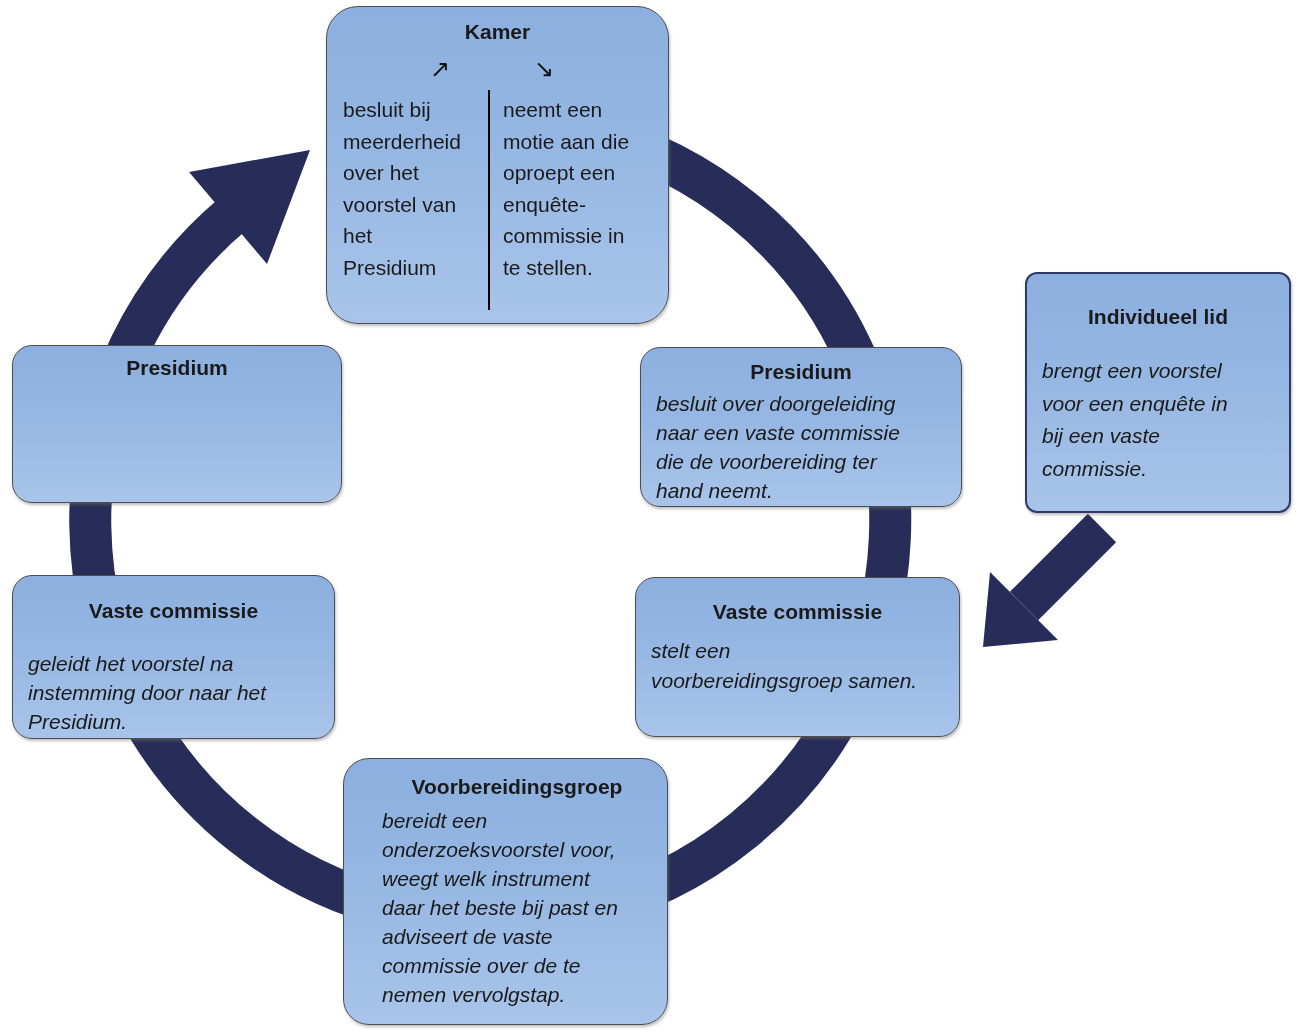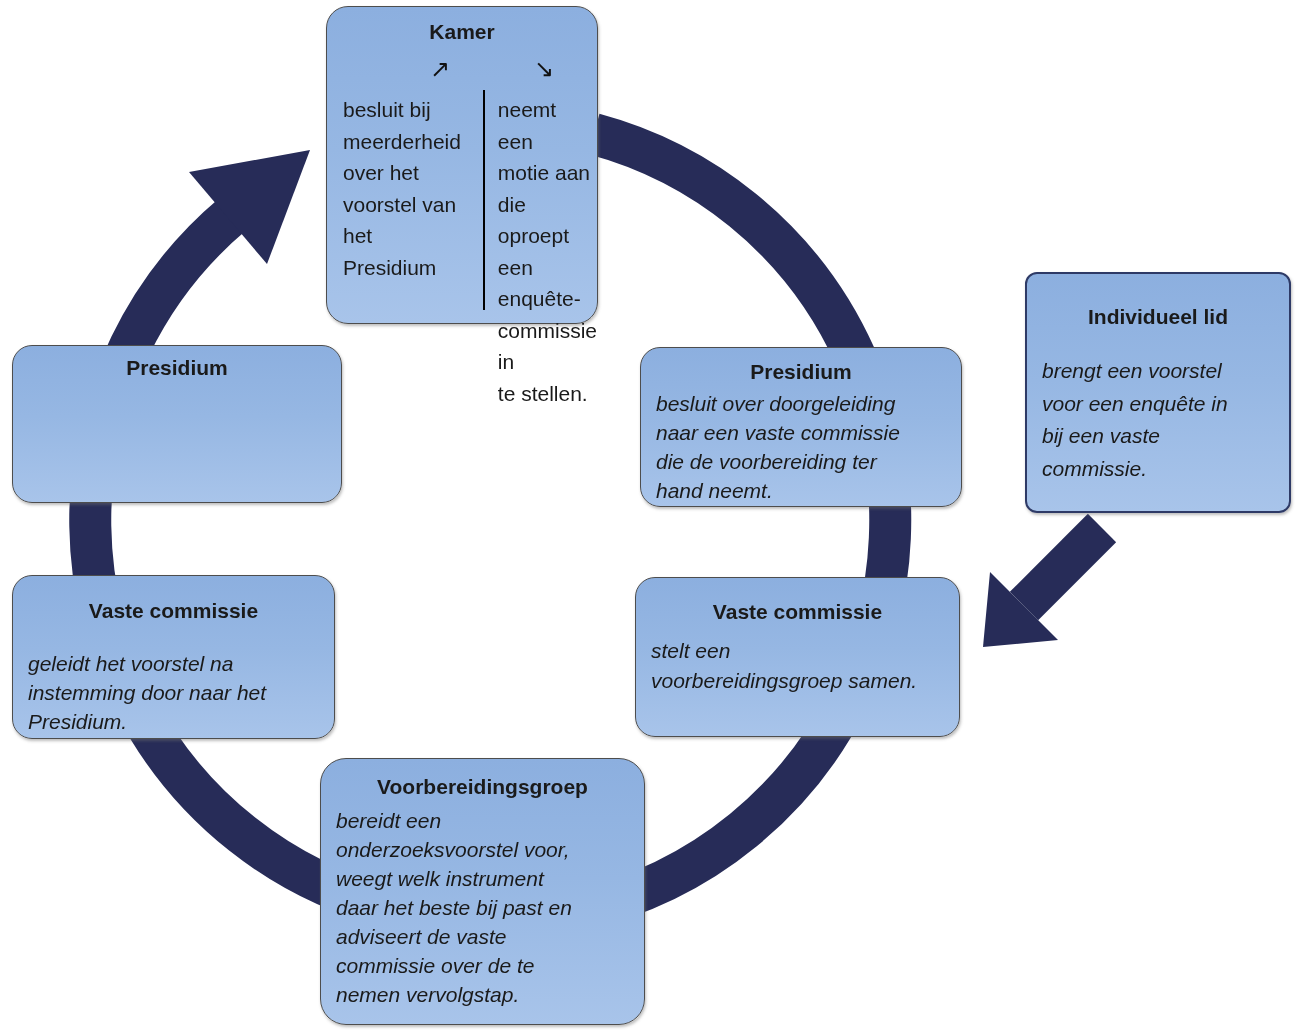--- a/index.html
+++ b/index.html
@@ -27,21 +27,21 @@
   }
   .node .body{
     font-size:21px;
     line-height:1.38;
     white-space:pre-line;
     padding:0 15px;
     font-style:italic;
   }
 
   
-  .kamer{left:326px;top:6px;width:272px;height:318px;border-radius:22px;}
+  .kamer{left:326px;top:6px;width:343px;height:318px;border-radius:32px;}
   .kamer .title{margin-top:13px;}
   .kamer-arrow{
     position:absolute;top:48px;
     font-family:"DejaVu Sans",sans-serif;
     font-size:24px;color:#111;
   }
   .kamer-arrow.ne{left:103px;}
   .kamer-arrow.se{left:207px;}
   .kamer-cols{display:flex;margin-top:50px;}
   .kamer-col{font-size:21px;line-height:1.5;white-space:pre-line;}
@@ -52,21 +52,21 @@
   
   .presidium-left{left:12px;top:345px;width:330px;height:158px;border-radius:20px;}
   .presidium-left .title{margin-top:10px;}
   .presidium-left .body{margin-top:5px;}
 
   .vaste-left{left:12px;top:575px;width:323px;height:164px;border-radius:20px;}
   .vaste-left .title{margin-top:23px;}
   .vaste-left .body{margin-top:27px;}
 
   
-  .voorbereidingsgroep{left:320px;top:758px;width:325px;height:267px;border-radius:26px;}
+  .voorbereidingsgroep{left:343px;top:758px;width:325px;height:267px;border-radius:26px;padding-left:23px;}
   .voorbereidingsgroep .title{margin-top:16px;}
   .voorbereidingsgroep .body{margin-top:8px;}
 
   
   .presidium-right{left:640px;top:347px;width:322px;height:160px;border-radius:20px;}
   .presidium-right .title{margin-top:12px;}
   .presidium-right .body{margin-top:6px;}
 
   .vaste-right{left:635px;top:577px;width:325px;height:160px;border-radius:20px;}
   .vaste-right .title{margin-top:22px;}

